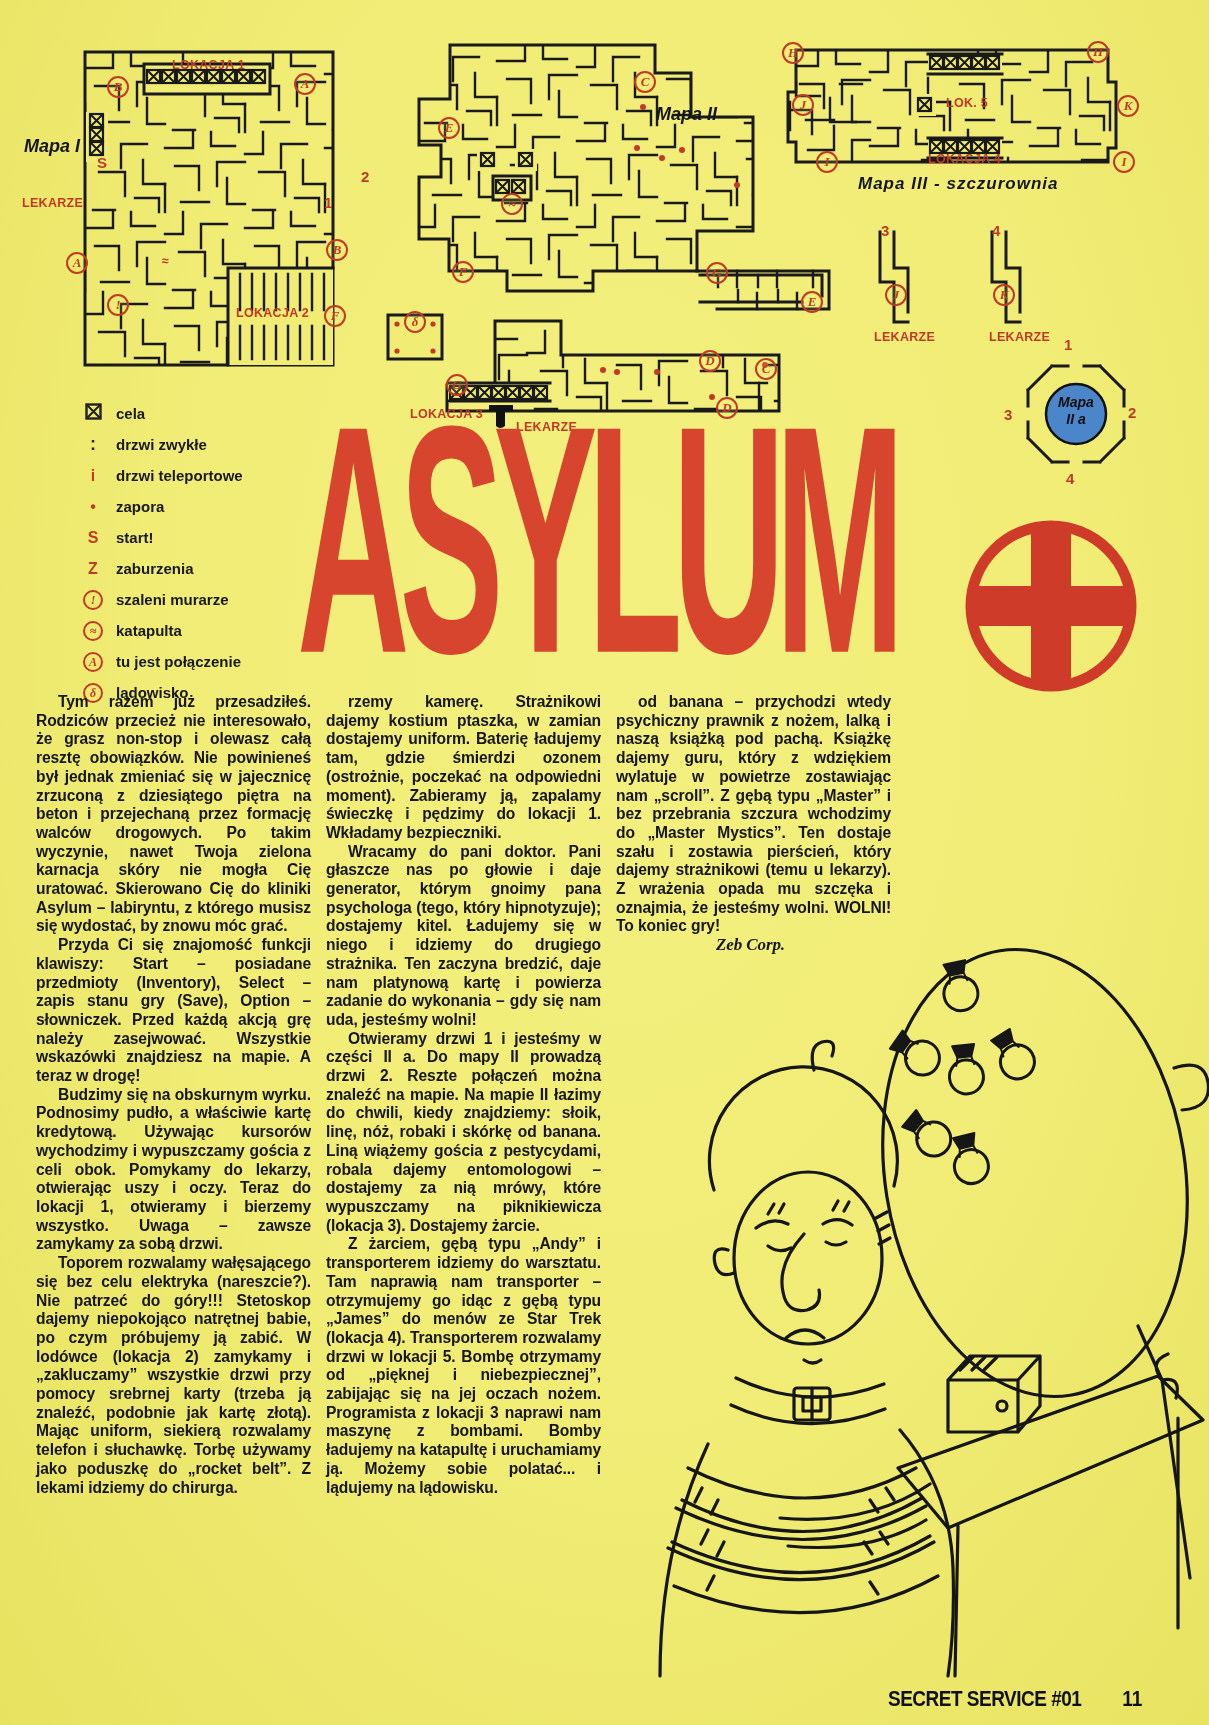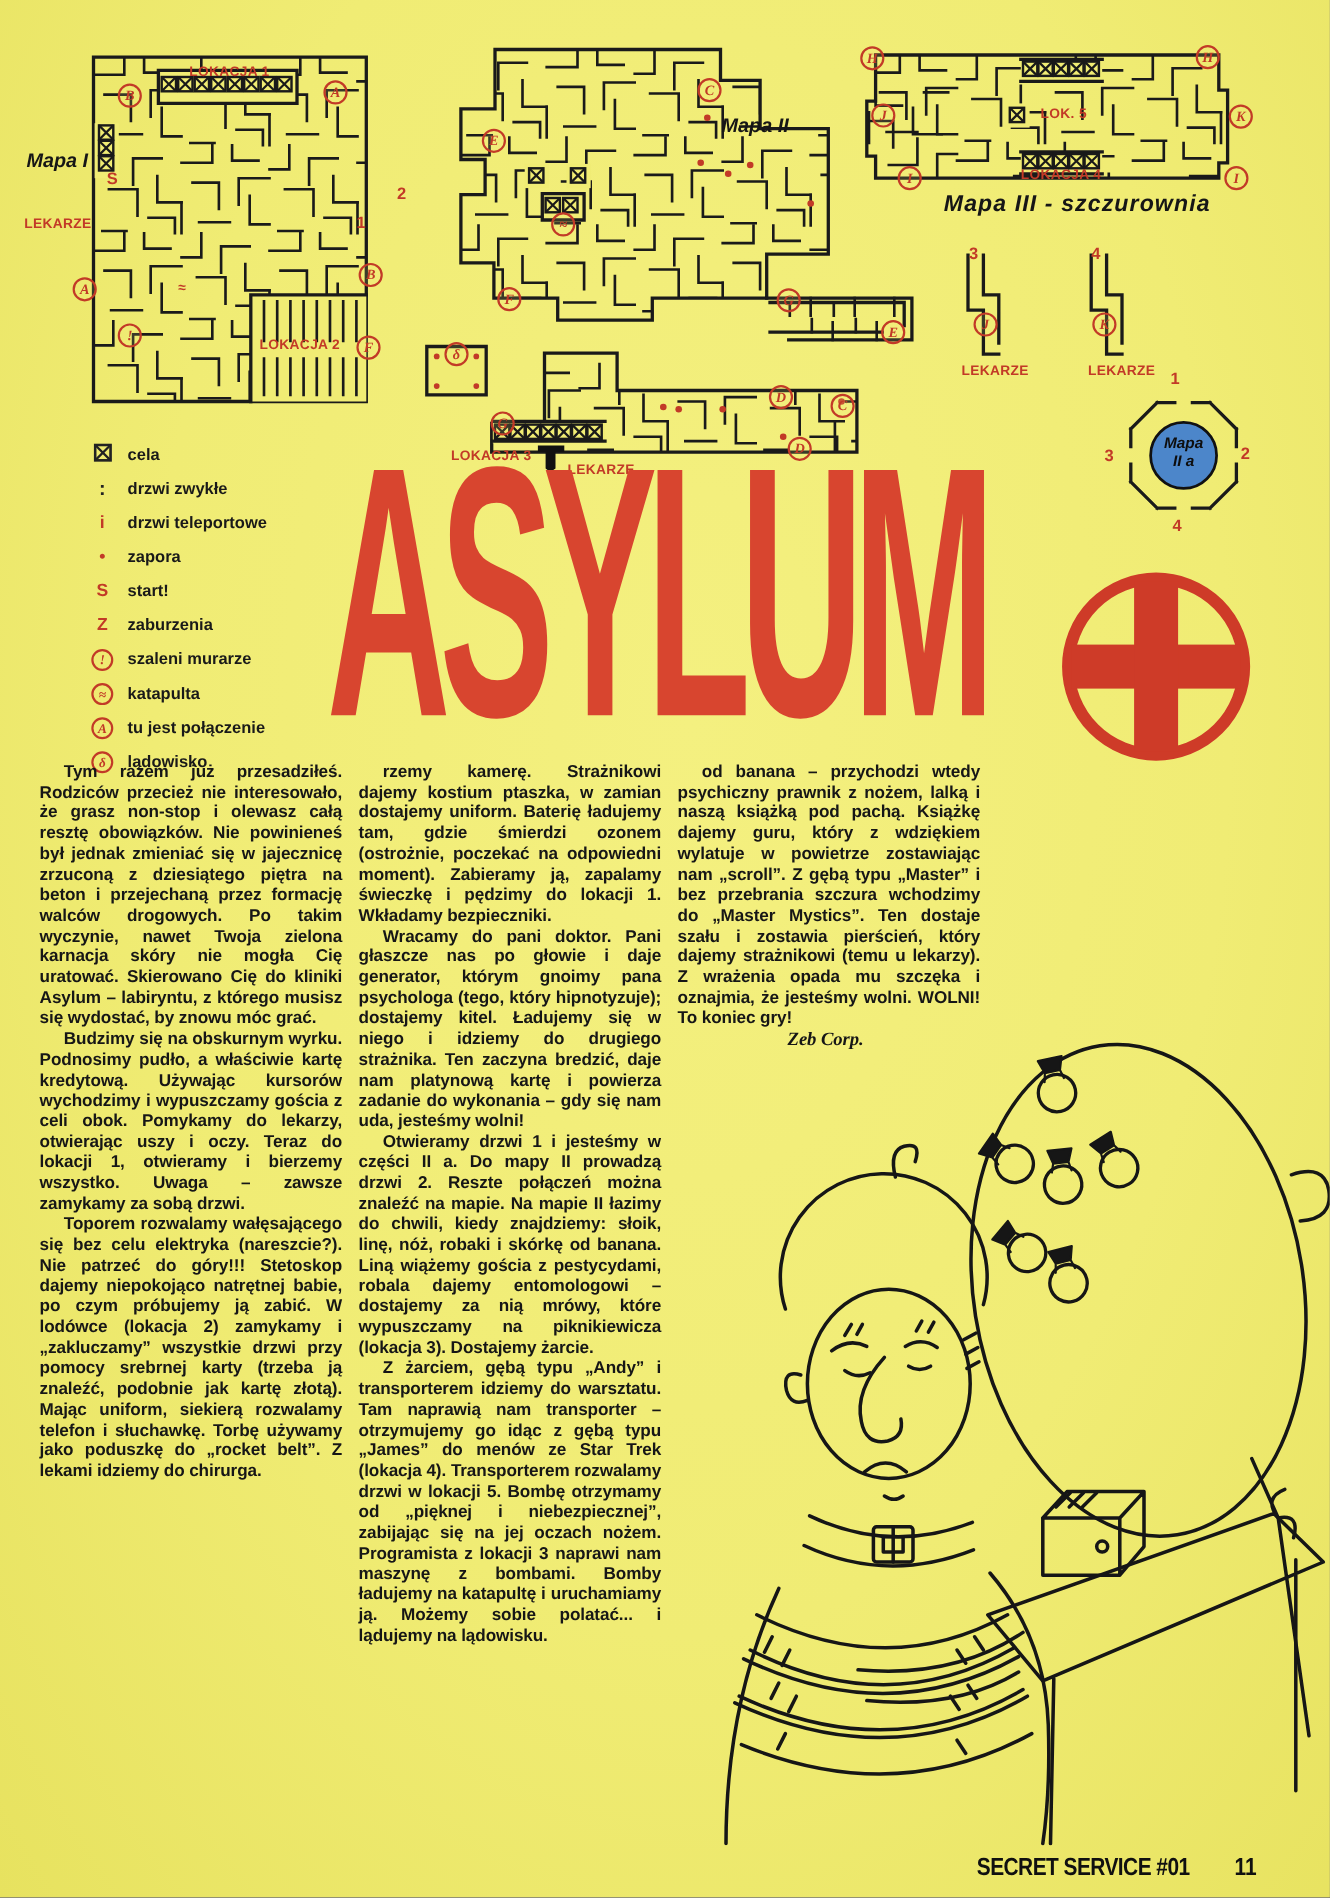--- a/index.html
+++ b/index.html
@@ -10,21 +10,21 @@
   .wall{stroke:#1a1a1a;stroke-width:3;fill:none;stroke-linecap:square;}
   .wall2{stroke:#1a1a1a;stroke-width:2.4;fill:none;stroke-linecap:square;}
   .bgfill{fill:#f0ec74;stroke:none;}
   .rdot{fill:#c23a27;stroke:none;}
   .mk{position:absolute;box-sizing:border-box;width:22px;height:22px;border:2.4px solid #c23a27;
       border-radius:50%;color:#c23a27;text-align:center;
       font:italic bold 13px/17px "Liberation Serif",serif;background:rgba(244,240,128,.15);}
   .rl{position:absolute;color:#c23a27;font-weight:bold;font-size:12.5px;white-space:nowrap;letter-spacing:.3px;}
   .rl.big{font-size:15px;}
   .mt{position:absolute;color:#161616;font-style:italic;font-weight:bold;font-size:18px;white-space:nowrap;}
-  .mt.script{font-size:21px;letter-spacing:1px;}
+  .mt.script{font-size:17px;letter-spacing:1px;}
   .title{position:absolute;left:297px;top:378px;color:#d8452f;font-weight:800;font-size:200px;
     line-height:200px;letter-spacing:-13px;transform:scale(0.78,1.62);transform-origin:0 0;white-space:nowrap;}
   .legend{position:absolute;left:78px;top:398px;}
   .lrow{display:flex;align-items:center;height:31px;}
   .lsym{width:30px;text-align:center;font-weight:bold;color:#c23a27;font-size:16px;}
   .lsym .darkdots{color:#222;font-size:18px;font-weight:bold;}
   .lcirc{display:inline-block;box-sizing:border-box;width:20px;height:20px;border:2px solid #c23a27;
     border-radius:50%;line-height:16px;font-size:12px;font-style:italic;font-family:"Liberation Serif",serif;}
   .llab{font-size:15px;font-weight:bold;color:#191919;margin-left:8px;}
   .col{position:absolute;top:693px;width:275px;color:#161616;font-size:15.6px;line-height:18.7px;
@@ -348,20 +348,21 @@
     <div class="lrow">
       <span class="lsym"><span class="lcirc">δ</span></span>
       <span class="llab">lądowisko</span>
     </div>
   </div>
 
   <div class="title">ASYLUM</div>
 
   <div class="col" style="left:36px">
     <p>Tym razem już przesadziłeś. Rodziców przecież nie interesowało, że grasz non-stop i olewasz całą resztę obowiązków. Nie powinieneś był jednak zmieniać się w jajecznicę zrzuconą z dziesiątego piętra na beton i przejechaną przez formację walców drogowych. Po takim wyczynie, nawet Twoja zielona karnacja skóry nie mogła Cię uratować. Skierowano Cię do kliniki Asylum – labiryntu, z którego musisz się wydostać, by znowu móc grać.</p>
+    <p>Przyda Ci się znajomość funkcji klawiszy: Start – posiadane przedmioty (Inventory), Select – zapis stanu gry (Save), Option – słowniczek. Przed każdą akcją grę należy zasejwować. Wszystkie wskazówki znajdziesz na mapie. A teraz w drogę!</p>
     <p>Budzimy się na obskurnym wyrku. Podnosimy pudło, a właściwie kartę kredytową. Używając kursorów wychodzimy i wypuszczamy gościa z celi obok. Pomykamy do lekarzy, otwierając uszy i oczy. Teraz do lokacji 1, otwieramy i bierzemy wszystko. Uwaga – zawsze zamykamy za sobą drzwi.</p>
     <p>Toporem rozwalamy wałęsającego się bez celu elektryka (nareszcie?). Nie patrzeć do góry!!! Stetoskop dajemy niepokojąco natrętnej babie, po czym próbujemy ją zabić. W lodówce (lokacja 2) zamykamy i „zakluczamy” wszystkie drzwi przy pomocy srebrnej karty (trzeba ją znaleźć, podobnie jak kartę złotą). Mając uniform, siekierą rozwalamy telefon i słuchawkę. Torbę używamy jako poduszkę do „rocket belt”. Z lekami idziemy do chirurga.</p>
   </div>
   <div class="col" style="left:326px">
     <p>rzemy kamerę. Strażnikowi dajemy kostium ptaszka, w zamian dostajemy uniform. Baterię ładujemy tam, gdzie śmierdzi ozonem (ostrożnie, poczekać na odpowiedni moment). Zabieramy ją, zapalamy świeczkę i pędzimy do lokacji 1. Wkładamy bezpieczniki.</p>
     <p>Wracamy do pani doktor. Pani głaszcze nas po głowie i daje generator, którym gnoimy pana psychologa (tego, który hipnotyzuje); dostajemy kitel. Ładujemy się w niego i idziemy do drugiego strażnika. Ten zaczyna bredzić, daje nam platynową kartę i powierza zadanie do wykonania – gdy się nam uda, jesteśmy wolni!</p>
     <p>Otwieramy drzwi 1 i jesteśmy w części II a. Do mapy II prowadzą drzwi 2. Reszte połączeń można znaleźć na mapie. Na mapie II łazimy do chwili, kiedy znajdziemy: słoik, linę, nóż, robaki i skórkę od banana. Liną wiążemy gościa z pestycydami, robala dajemy entomologowi – dostajemy za nią mrówy, które wypuszczamy na piknikiewicza (lokacja 3). Dostajemy żarcie.</p>
     <p>Z żarciem, gębą typu „Andy” i transporterem idziemy do warsztatu. Tam naprawią nam transporter – otrzymujemy go idąc z gębą typu „James” do menów ze Star Trek (lokacja 4). Transporterem rozwalamy drzwi w lokacji 5. Bombę otrzymamy od „pięknej i niebezpiecznej”, zabijając się na jej oczach nożem. Programista z lokacji 3 naprawi nam maszynę z bombami. Bomby ładujemy na katapultę i uruchamiamy ją. Możemy sobie polatać... i lądujemy na lądowisku.</p>
   </div>
   <div class="col" style="left:616px">

